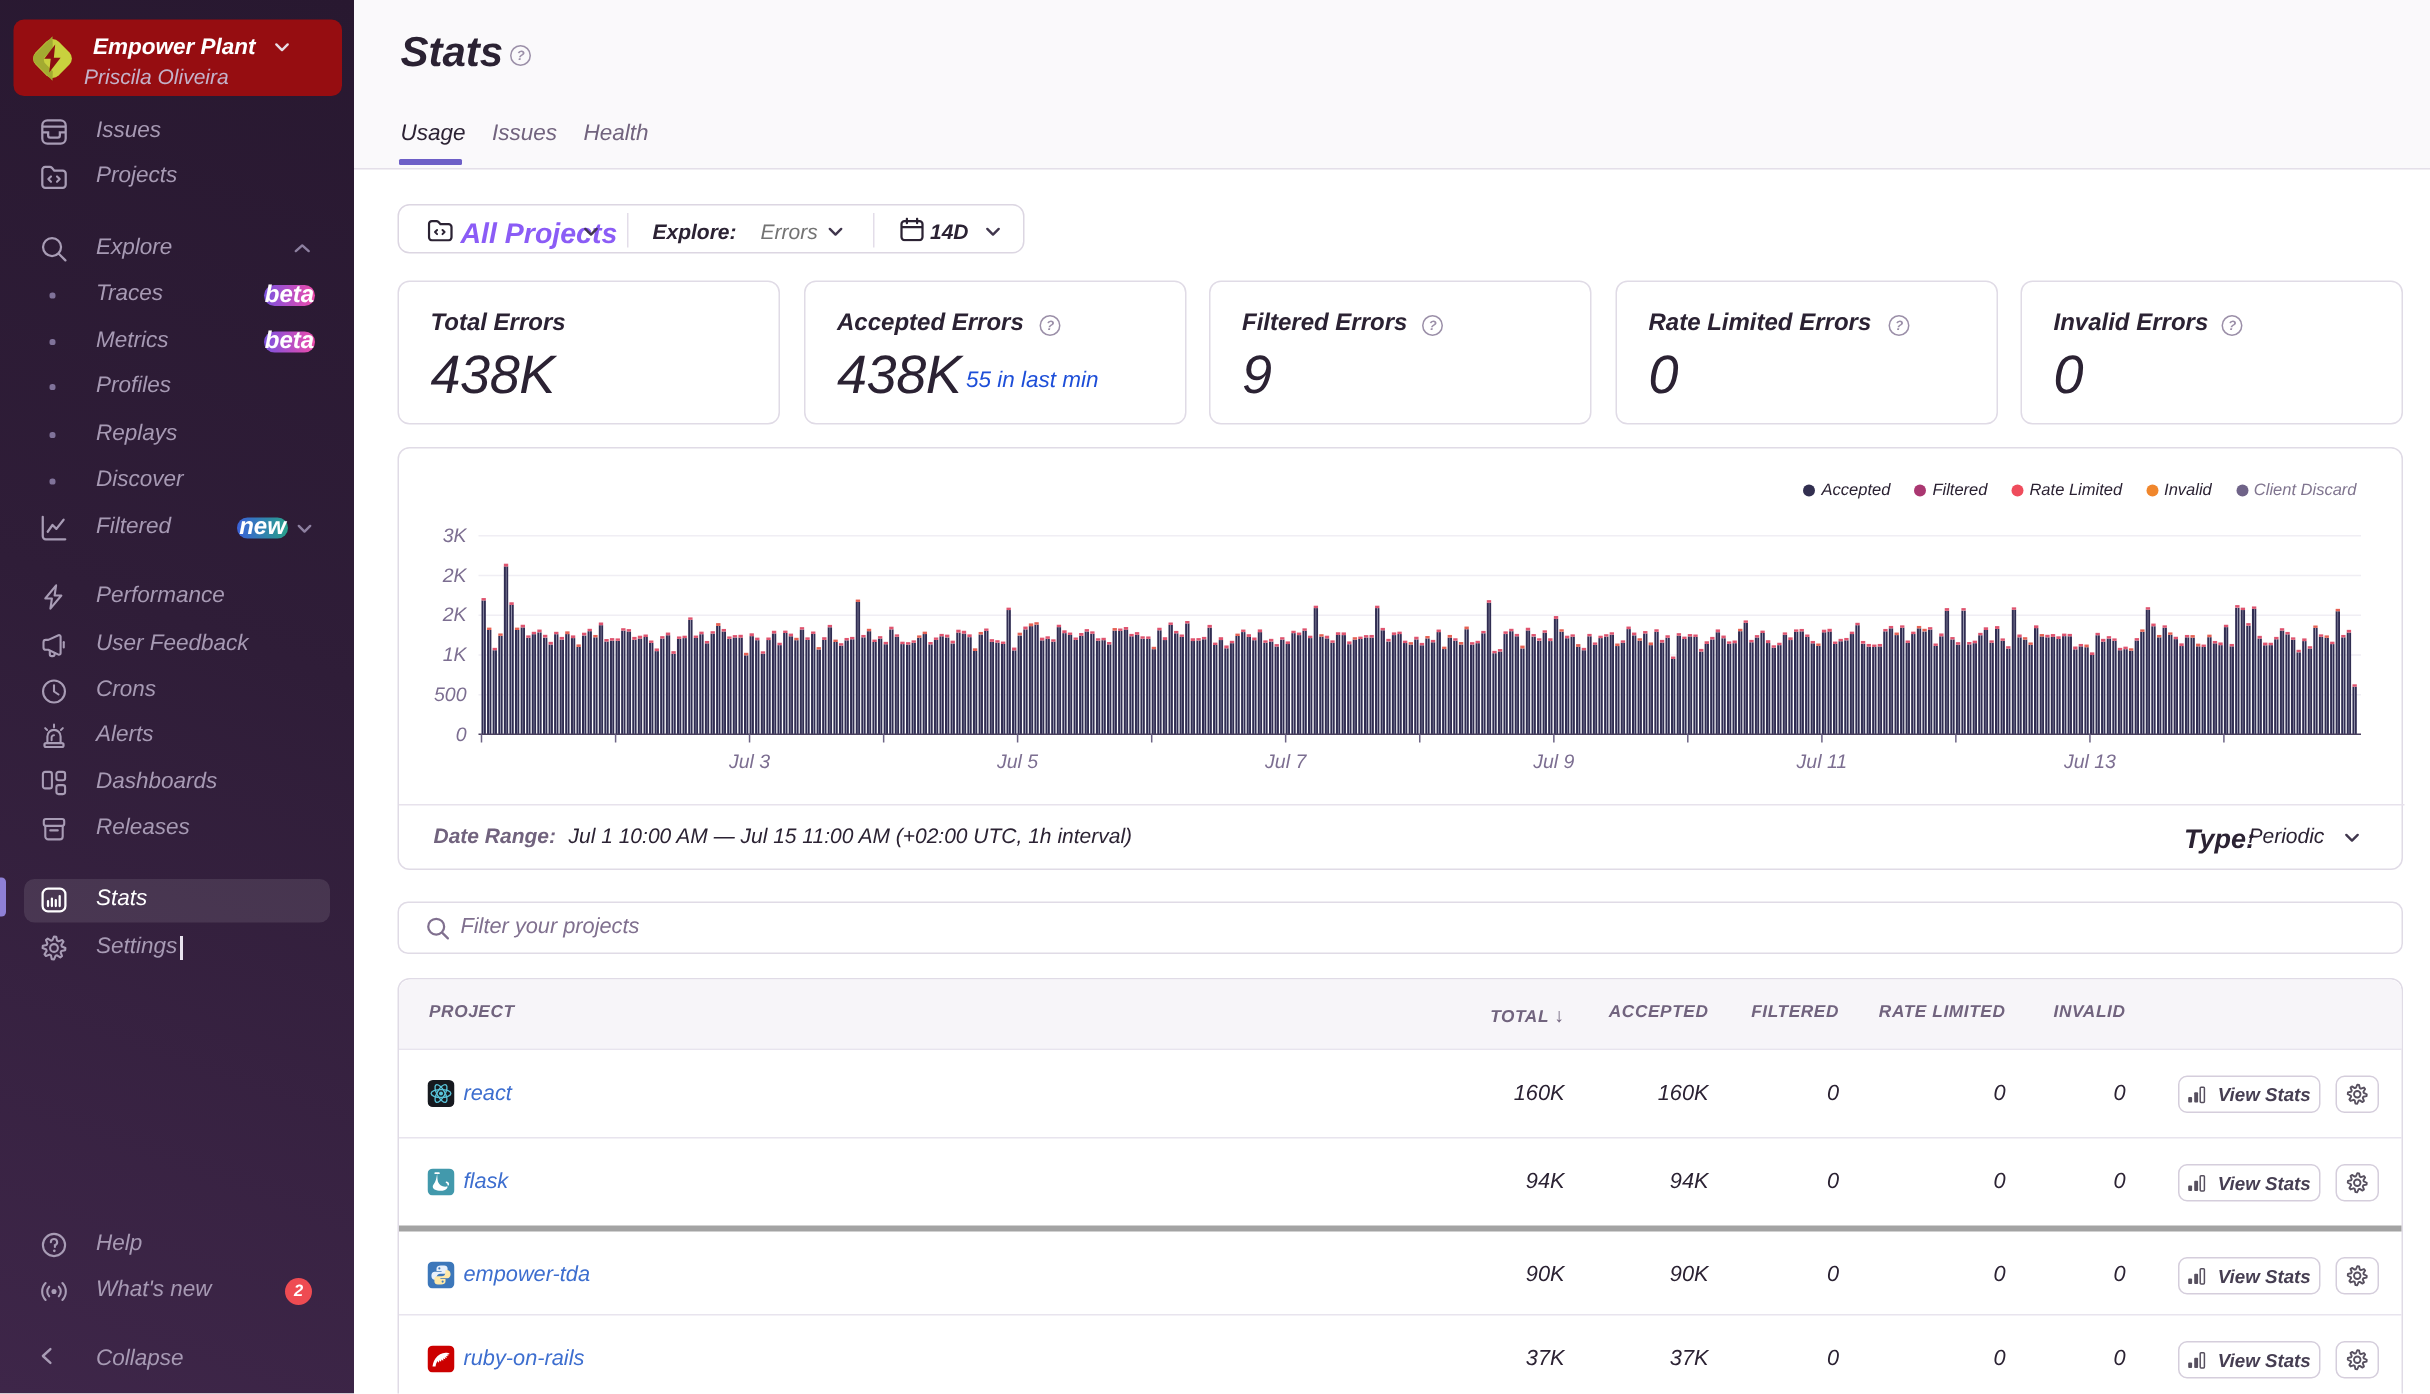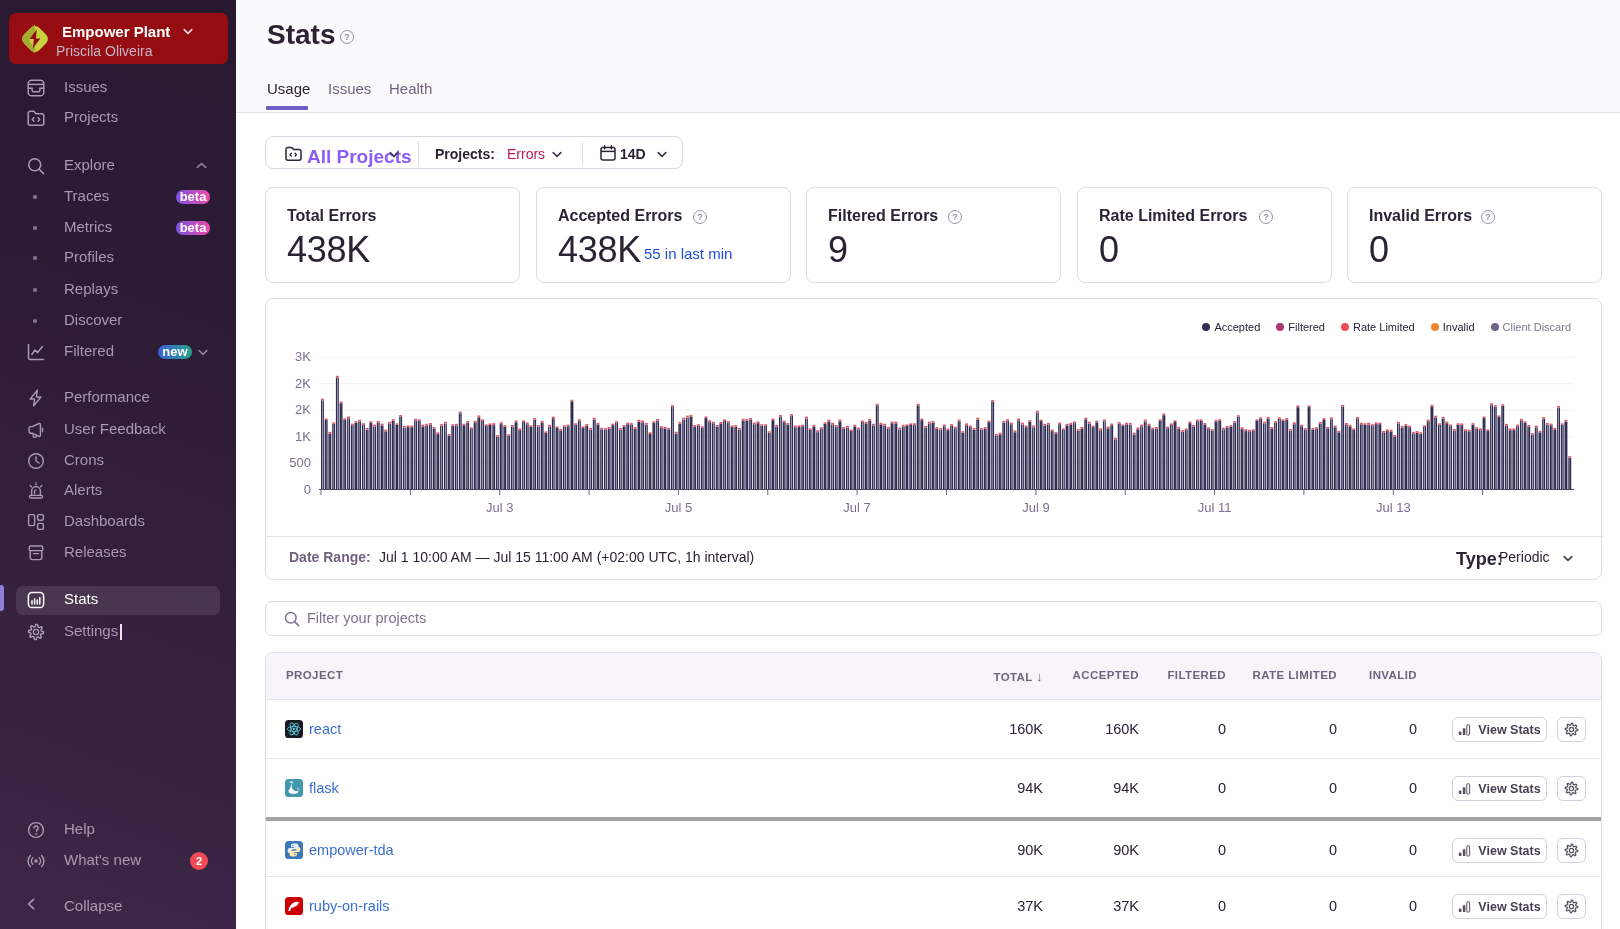--- a/index.html
+++ b/index.html
@@ -1,23 +1,23 @@
 <!DOCTYPE html>
 <html><head><meta charset="utf-8"><style>
 * { margin:0; padding:0; box-sizing:border-box; }
 html,body { width:1620px; height:929px; overflow:hidden; font-family:"Liberation Sans", sans-serif; background:#fff; }
-#page { position:relative; width:1620px; height:796px; background:#fff; }
+#page { position:relative; width:1620px; height:796px; background:#fff;font-style:italic; }
 .sidebar { position:absolute; left:0; top:0; width:236px; height:929px;
   background:linear-gradient(200deg,#281830 0%,#2f1d38 45%,#3e2649 100%); }
 .orgbox { position:absolute; left:9px; top:13px; width:219px; height:51px; background:#960d11; border-radius:7px; }
 .hband { position:absolute; left:236px; top:0; width:1384px; height:113px; background:#faf9fb; border-bottom:1px solid #e4dfe9; }
 .filterbar { position:absolute; left:265px; top:136px; width:418px; height:33px; background:#fff; border:1px solid #dcd6e2; border-radius:8px; }
 .card { position:absolute; top:187px; height:96px; background:#fff; border:1px solid #e0dbe6; border-radius:8px; }
 .panel { position:absolute; background:#fff; border:1px solid #e0dbe6; border-radius:8px; }
-.pill { position:absolute; left:176px; width:34px; height:14px; border-radius:7px; color:#fff; font-size:13px; font-weight:600; display:flex; align-items:center; justify-content:center; }
+.pill { position:absolute; left:176px; width:34px; height:14px; border-radius:7px; color:#fff; font-size:16px; font-weight:600; display:flex; align-items:center; justify-content:center; }
 .btn { position:absolute; background:#fff; border:1px solid #d5cedc; border-radius:6px; display:flex; align-items:center; justify-content:center; }
 svg { display:block; }
 </style></head><body>
 <div id="page">
 <div class="sidebar">
 <div class="orgbox">
   <div style="position:absolute;left:11px;top:9px">
           <svg width="30" height="34" viewBox="0 0 30 34" fill="none">
             <g>
 <rect x="4.1" y="6.1" width="21.8" height="21.8" rx="6" fill="#c9d13e" transform="rotate(45 15 17)"></rect>
@@ -190,22 +190,22 @@
           <path d="M10 7.3l1.4 1.4L10 10.1" stroke="#2b2233" stroke-width="1.3" stroke-linecap="round" stroke-linejoin="round"></path>
         </svg>
       </div>
   <div style="position:absolute;left:41px;top:9px;font-size:19px;font-weight:700;color:#8b5cf6">All Projects</div>
   <div style="position:absolute;left:123px;top:14px">
         <svg width="10" height="7" viewBox="0 0 10 7" fill="none">
           <path d="M1.2 1.6 5.0 5.4 8.8 1.6" stroke="#40364d" stroke-width="1.6" stroke-linecap="round" stroke-linejoin="round"></path>
         </svg>
       </div>
   <div style="position:absolute;left:152px;top:5px;width:1px;height:23px;background:#e3dde9"></div>
-  <div style="position:absolute;left:169px;top:9px;font-size:14px;font-weight:700;color:#2b2233">Projects:</div>
-  <div style="position:absolute;left:241px;top:9px;font-size:14px;color:#be185d">Errors</div>
+  <div style="position:absolute;left:169px;top:9px;font-size:14px;font-weight:700;color:#2b2233">Explore:</div>
+  <div style="position:absolute;left:241px;top:9px;font-size:14px;color:#737373">Errors</div>
   <div style="position:absolute;left:286px;top:14px">
         <svg width="10" height="7" viewBox="0 0 10 7" fill="none">
           <path d="M1.2 1.6 5.0 5.4 8.8 1.6" stroke="#40364d" stroke-width="1.6" stroke-linecap="round" stroke-linejoin="round"></path>
         </svg>
       </div>
   <div style="position:absolute;left:316px;top:5px;width:1px;height:23px;background:#e3dde9"></div>
   <div style="position:absolute;left:334px;top:8px">
         <svg width="16" height="16" viewBox="0 0 16 16" fill="none">
           <rect x="1" y="2.4" width="14" height="12.6" rx="2" stroke="#2b2233" stroke-width="1.5"></rect>
           <path d="M1.2 6.4h13.6" stroke="#2b2233" stroke-width="1.5"></path>

